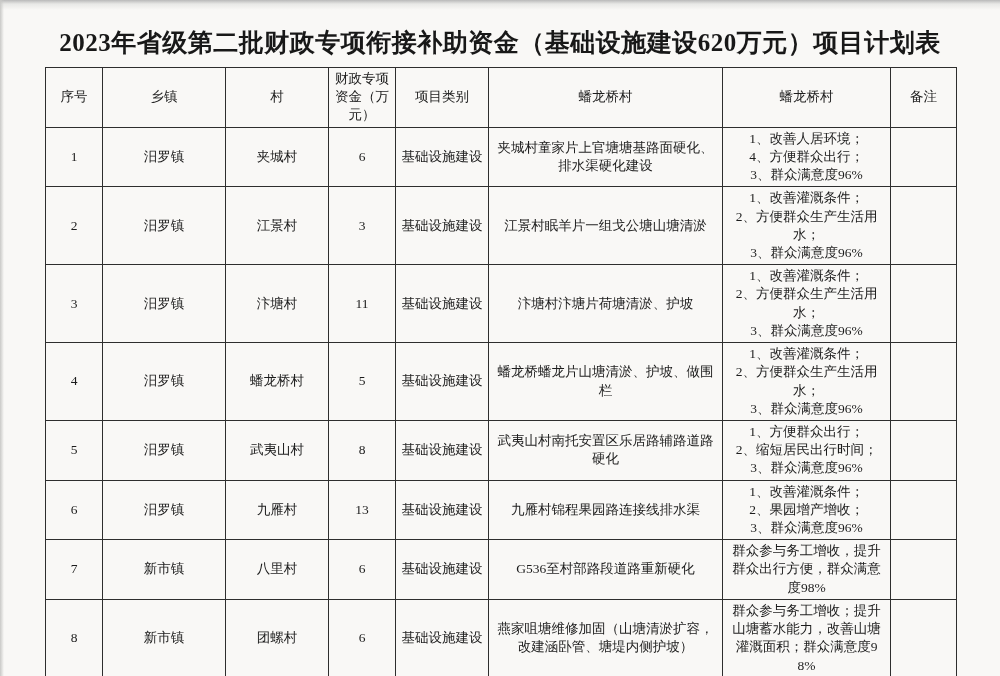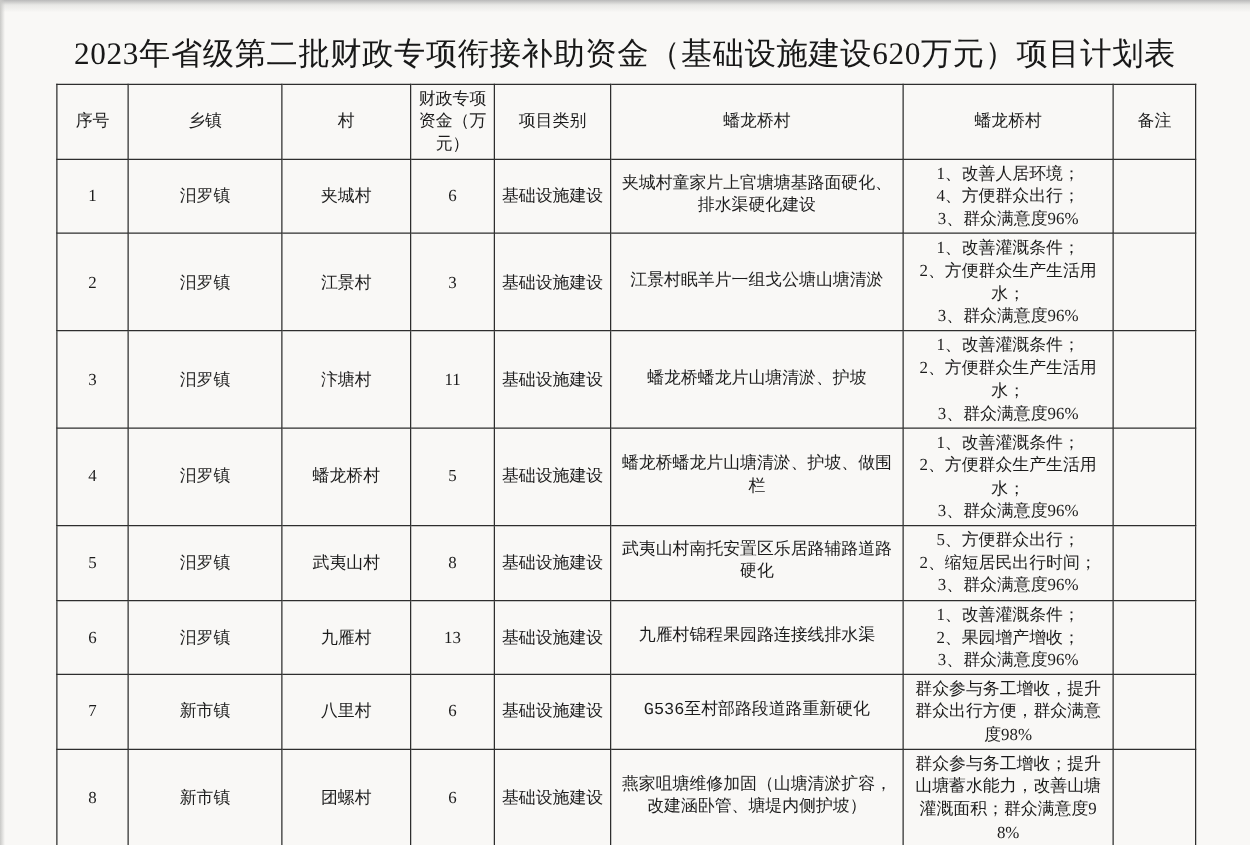--- a/index.html
+++ b/index.html
@@ -22,21 +22,21 @@
     width: 4px;
     background: linear-gradient(90deg, #c9c9c7, rgba(201,201,199,0));
   }
   .doc-title {
     position: absolute;
     top: 26px;
     left: 0;
     width: 100%;
     text-align: center;
     font-size: 25px;
-    font-weight: normal;
+    font-weight: bold;
     letter-spacing: 0.5px;
     color: #181818;
     white-space: nowrap;
   }
   table.project-table {
     position: absolute;
     left: 45px;
     top: 67px;
     width: 911px;
     border-collapse: collapse;
@@ -65,21 +65,20 @@
   td.col-target {
     text-align: left;
     font-size: 10.8px;
     line-height: 1.3;
     padding: 2px 4px;
     margin-top: 11px;
   }
   td.col-content {
     font-size: 13.5px;
     padding: 2px 7px;
-    font-family: Liberation Mono, monospace;
   }
   td.col-category {
     padding: 2px 6px;
   }
 </style>
 </head>
 <body>
 
 <div class="page-edge-left"></div>
 
@@ -136,21 +135,21 @@
           <div>3、群众满意度96%</div>
         </td>
         <td class="col-remark"></td>
       </tr>
       <tr class="data-row">
         <td class="col-no">3</td>
         <td class="col-town">汨罗镇</td>
         <td class="col-village">汴塘村</td>
         <td class="col-fund">11</td>
         <td class="col-category">基础设施建设</td>
-        <td class="col-content">蟠龙桥蟠龙片山塘清淤、护坡</td>
+        <td class="col-content">汴塘村汴塘片荷塘清淤、护坡</td>
         <td class="col-target">
           <div>1、改善灌溉条件；</div>
           <div>2、方便群众生产生活用水；</div>
           <div>3、群众满意度96%</div>
         </td>
         <td class="col-remark"></td>
       </tr>
       <tr class="data-row">
         <td class="col-no">4</td>
         <td class="col-town">汨罗镇</td>
@@ -166,21 +165,21 @@
         <td class="col-remark"></td>
       </tr>
       <tr class="data-row">
         <td class="col-no">5</td>
         <td class="col-town">汨罗镇</td>
         <td class="col-village">武夷山村</td>
         <td class="col-fund">8</td>
         <td class="col-category">基础设施建设</td>
         <td class="col-content">武夷山村南托安置区乐居路辅路道路硬化</td>
         <td class="col-target">
-          <div>5、方便群众出行；</div>
+          <div>1、方便群众出行；</div>
           <div>2、缩短居民出行时间；</div>
           <div>3、群众满意度96%</div>
         </td>
         <td class="col-remark"></td>
       </tr>
       <tr class="data-row">
         <td class="col-no">6</td>
         <td class="col-town">汨罗镇</td>
         <td class="col-village">九雁村</td>
         <td class="col-fund">13</td>

